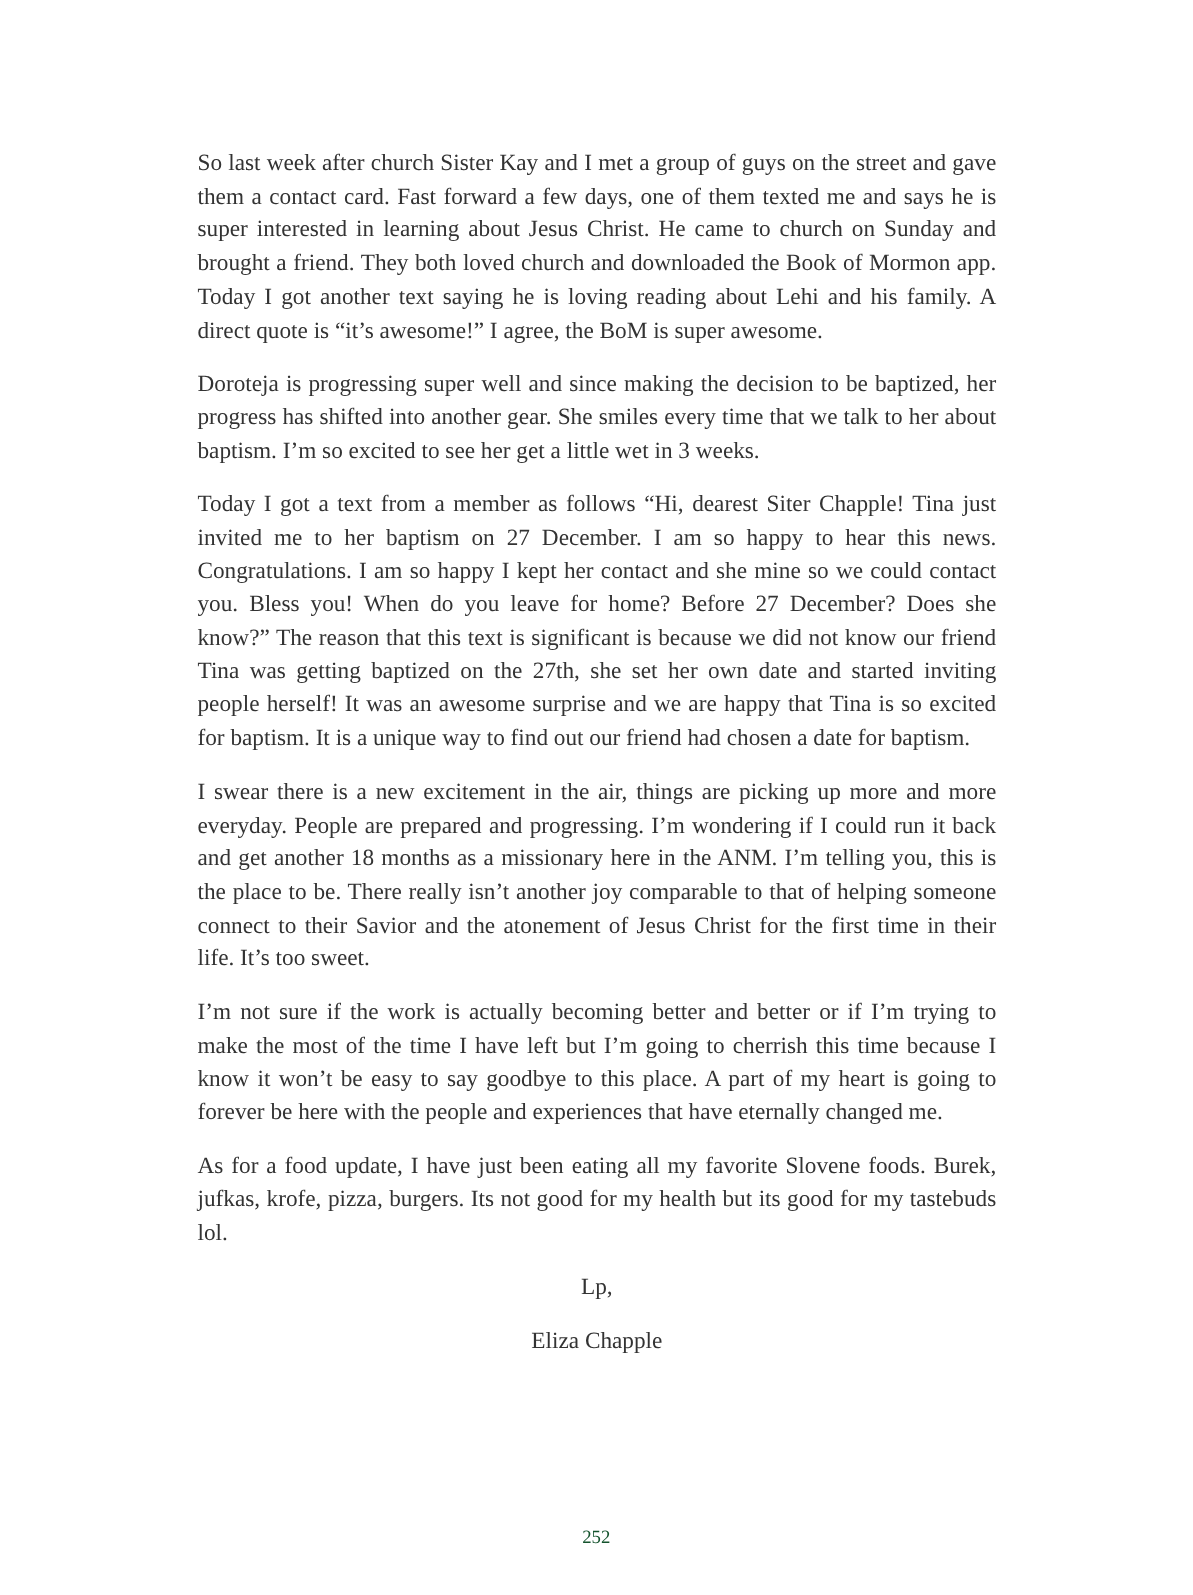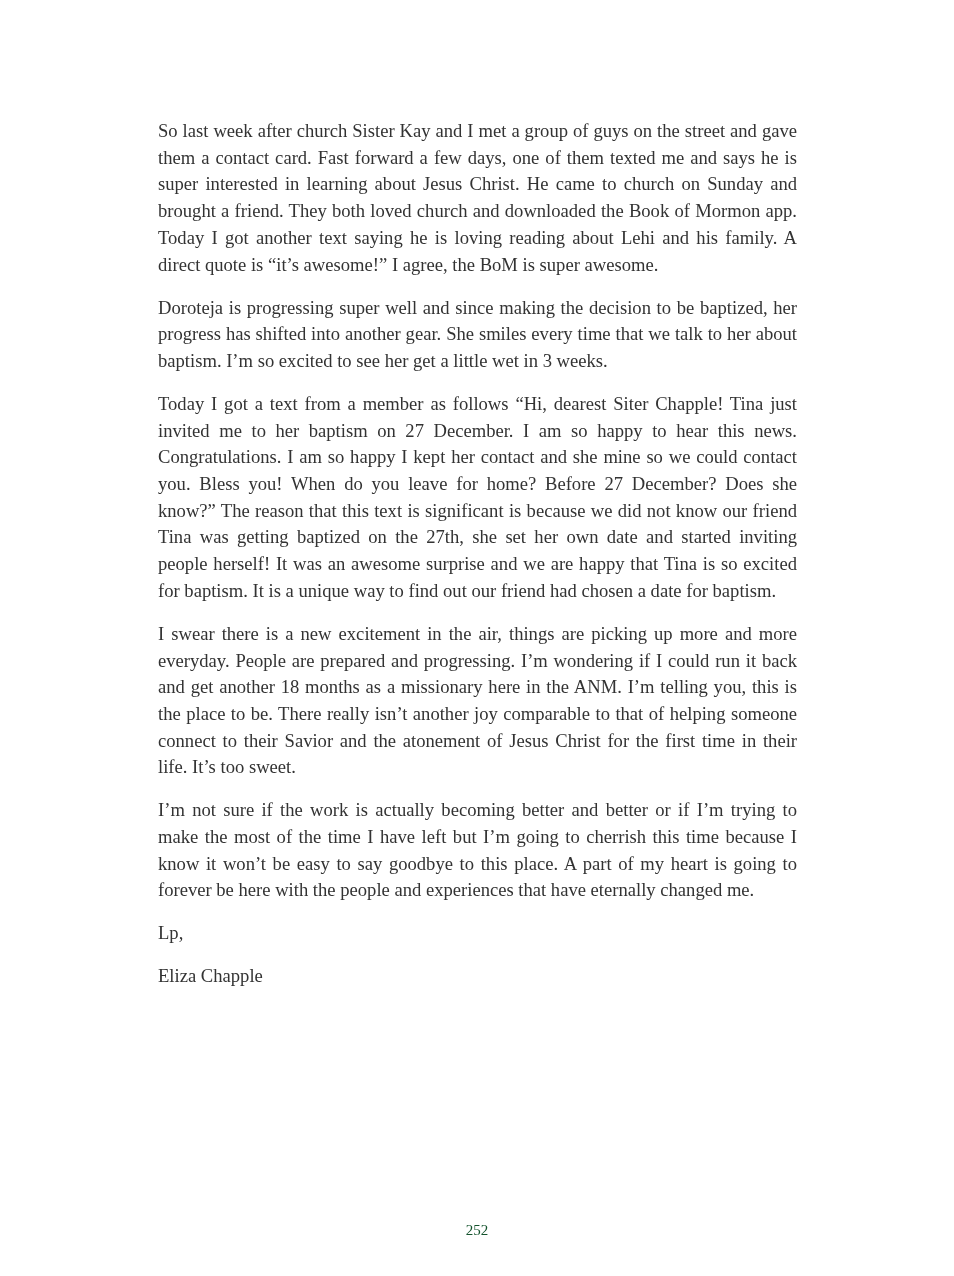--- a/index.html
+++ b/index.html
@@ -29,21 +29,21 @@
       font-family: "Liberation Serif", "DejaVu Serif", serif;
       font-size: 18.6px;
       line-height: 26.7px;
       color: #333333;
       text-align: justify;
     }
     .body-text p {
       margin: 0 0 16.3px 0;
     }
     .body-text p.closing {
-      text-align: left;
+      text-align: center;
     }
     .page-number {
       position: absolute;
       left: 0;
       width: 954px;
       top: 1222px;
       text-align: center;
       font-family: "Liberation Serif", "DejaVu Serif", serif;
       font-size: 15px;
       color: #14532d;
@@ -52,17 +52,18 @@
 </head>
 <body>
 
 <div class="page">
   <div class="body-text">
     <p>So last week after church Sister Kay and I met a group of guys on the street and gave them a contact card. Fast forward a few days, one of them texted me and says he is super interested in learning about Jesus Christ. He came to church on Sunday and brought a friend. They both loved church and downloaded the Book of Mormon app. Today I got another text saying he is loving reading about Lehi and his family. A direct quote is “it’s awesome!” I agree, the BoM is super awesome.</p>
     <p>Doroteja is progressing super well and since making the decision to be baptized, her progress has shifted into another gear. She smiles every time that we talk to her about baptism. I’m so excited to see her get a little wet in 3 weeks.</p>
     <p>Today I got a text from a member as follows “Hi, dearest Siter Chapple! Tina just invited me to her baptism on 27 December. I am so happy to hear this news. Congratulations. I am so happy I kept her contact and she mine so we could contact you. Bless you! When do you leave for home? Before 27 December? Does she know?” The reason that this text is significant is because we did not know our friend Tina was getting baptized on the 27th, she set her own date and started inviting people herself! It was an awesome surprise and we are happy that Tina is so excited for baptism. It is a unique way to find out our friend had chosen a date for baptism.</p>
     <p>I swear there is a new excitement in the air, things are picking up more and more everyday. People are prepared and progressing. I’m wondering if I could run it back and get another 18 months as a missionary here in the ANM. I’m telling you, this is the place to be. There really isn’t another joy comparable to that of helping someone connect to their Savior and the atonement of Jesus Christ for the first time in their life. It’s too sweet.</p>
     <p>I’m not sure if the work is actually becoming better and better or if I’m trying to make the most of the time I have left but I’m going to cherrish this time because I know it won’t be easy to say goodbye to this place. A part of my heart is going to forever be here with the people and experiences that have eternally changed me.</p>
+    <p>As for a food update, I have just been eating all my favorite Slovene foods. Burek, jufkas, krofe, pizza, burgers. Its not good for my health but its good for my tastebuds lol.</p>
     <p class="closing">Lp,</p>
     <p class="closing">Eliza Chapple</p>
   </div>
   <div class="page-number">252</div>
 </div>
 
 </body></html>

